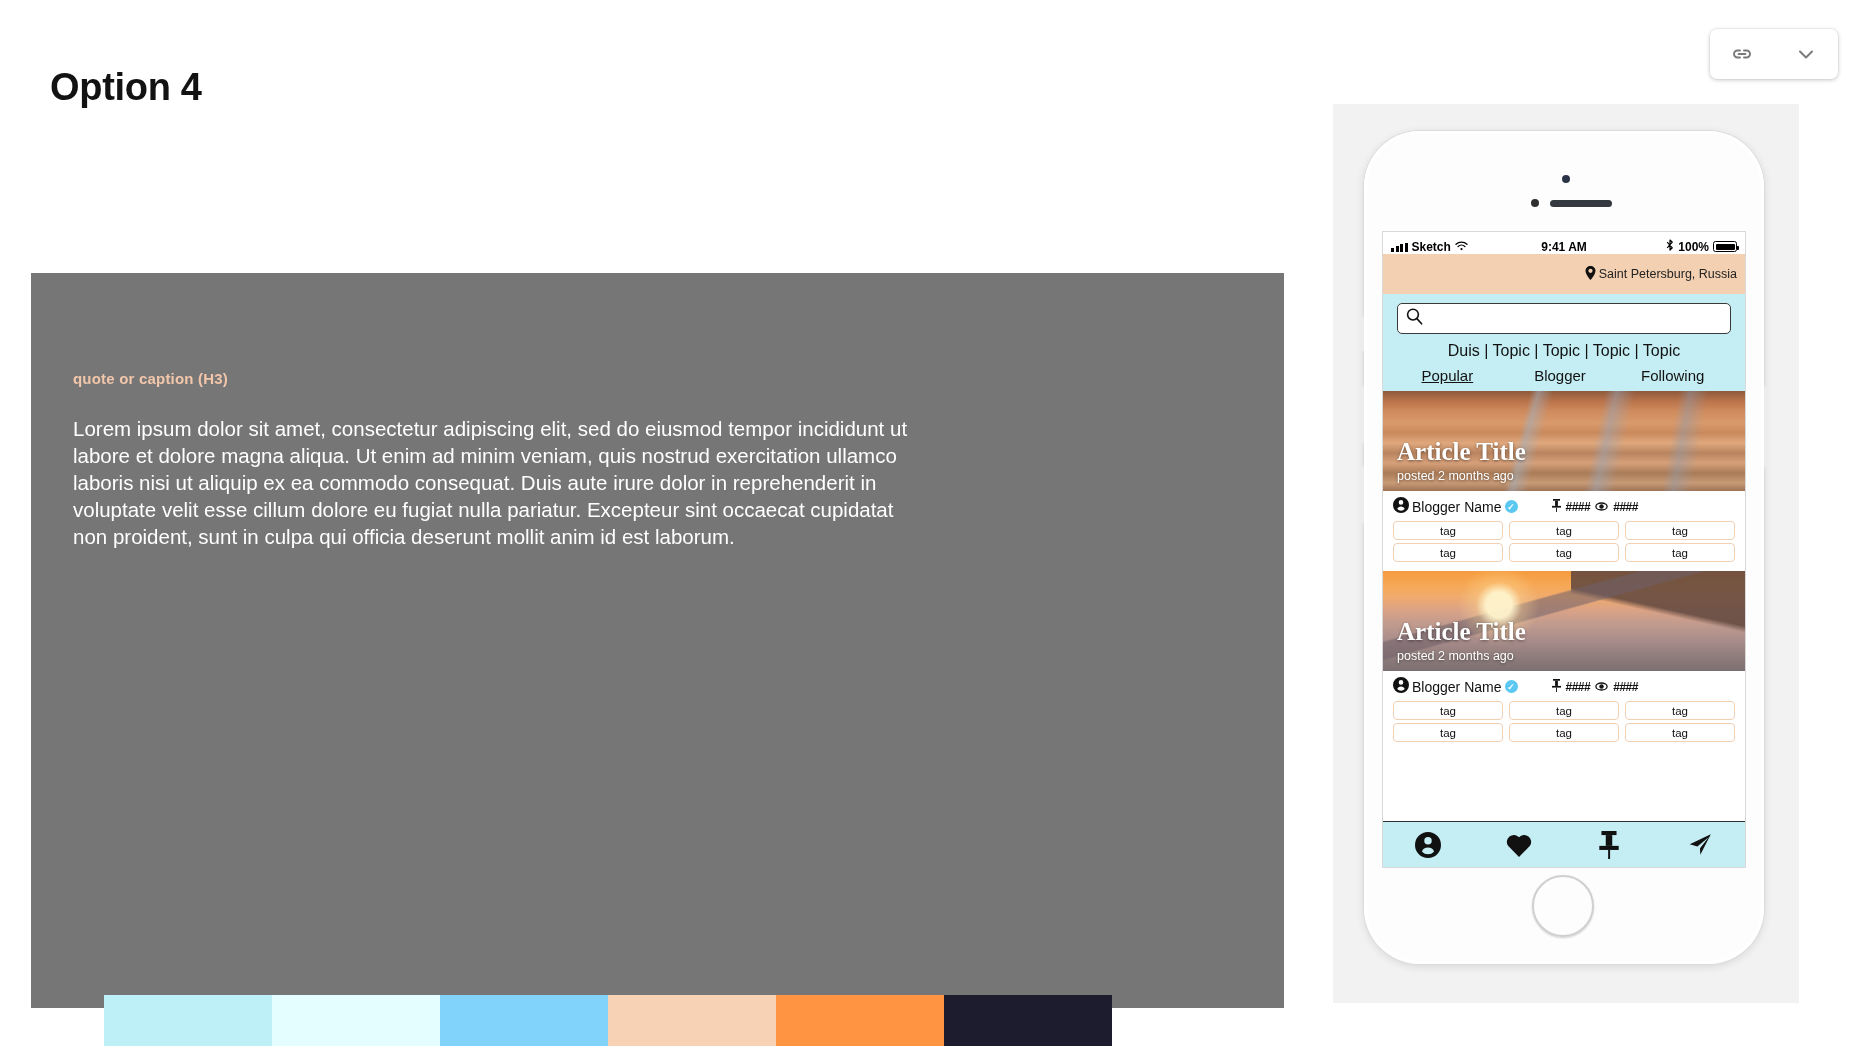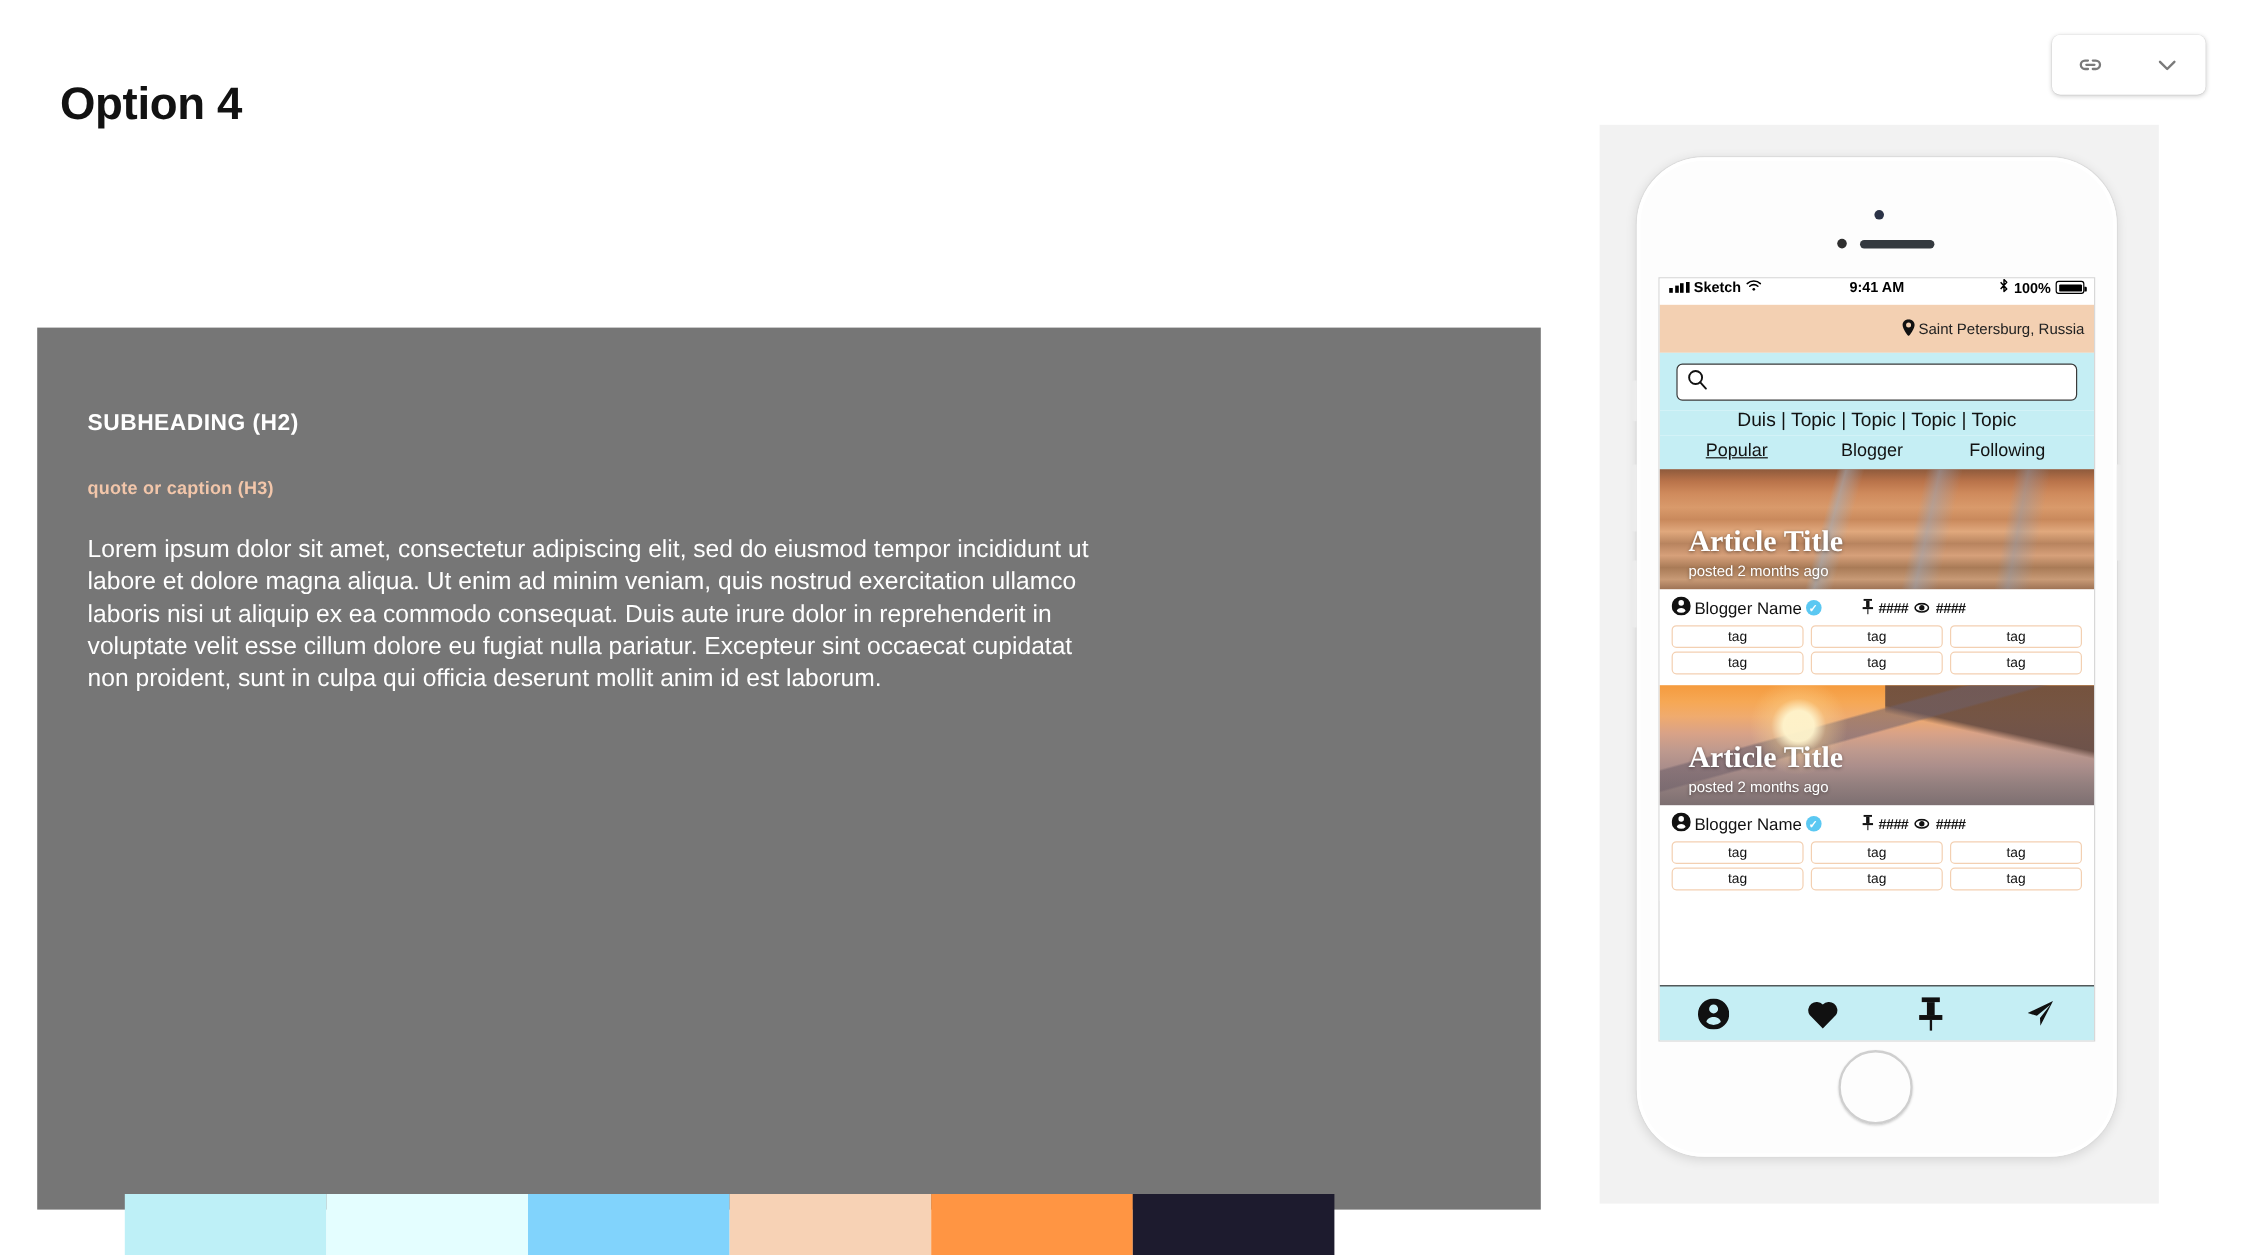--- a/index.html
+++ b/index.html
@@ -108,21 +108,21 @@
   }
   .screen {
     position:absolute; left:18px; top:100px;
     width:364px; height:637px; overflow:hidden;
     background:#ffffff;
     border:1px solid #d8d8d8;
   }
 
   
   .statusbar {
-    height: 22px; display:flex; align-items:flex-start;
+    height: 22px; display:flex; align-items:flex-end;
     padding: 0 8px; font-size: 12px; font-weight:bold; color:#000;
     background:#fff;
   }
   .sb-left { display:flex; align-items:center; gap:4px; flex:1; }
   .sb-center { flex:0 0 auto; }
   .sb-right { display:flex; align-items:center; gap:4px; flex:1; justify-content:flex-end; }
   .bars { display:flex; align-items:flex-end; gap:1.5px; height:9px; }
   .bars i { width:3px; background:#000; display:block; }
   .bars i:nth-child(1){height:4px;} .bars i:nth-child(2){height:6px;}
   .bars i:nth-child(3){height:8px;} .bars i:nth-child(4){height:9px;}
@@ -182,21 +182,21 @@
   .hero-mountain::after{
     content:""; position:absolute; inset:0;
     background:
       radial-gradient(circle at 32% 34%, rgba(255,245,205,.95) 0 5%, rgba(255,220,150,.35) 9%, transparent 16%),
       linear-gradient(to top left, transparent 55%, rgba(110,95,105,.55) 56%, rgba(110,95,105,.55) 64%, transparent 65%),
       linear-gradient(to top right, transparent 36%, rgba(95,70,62,.85) 38%, rgba(95,70,62,.85) 100%);
     background-position: 0 0, 40% 0, -52% 36%;
     background-size: 100% 100%, 100% 100%, 200% 160%;
     background-repeat: no-repeat;
   }
-  .hero-txt { position:absolute; left:24px; bottom:8px; z-index:3; }
+  .hero-txt { position:absolute; left:14px; bottom:8px; z-index:3; }
   .hero-title {
     font-family:"Liberation Serif", serif; font-weight:bold;
     font-size:25px; color:#fff; line-height:1.05;
     text-shadow:0 1px 3px rgba(0,0,0,.45);
   }
   .hero-sub { font-size:12.5px; color:#fff; margin-top:4px;
               text-shadow:0 1px 3px rgba(0,0,0,.45); }
 
   .meta {
     display:flex; align-items:center; padding:6px 10px 2px 10px;
@@ -244,21 +244,20 @@
       <svg width="24" height="24" viewBox="0 0 24 24" fill="none" stroke="#7a7a7a" stroke-width="2" stroke-linecap="round" stroke-linejoin="round">
         <path d="M6 9.5 12 15.5 18 9.5"></path>
       </svg>
     </span>
   </div>
 
   <div class="slide-title">Option 4</div>
 
   <div class="board" style="background: rgb(118, 118, 118);">
     <div class="board-inner">
-      <div class="h2">SUBHEADING (H2)</div>
       <div class="h3">quote or caption (H3)</div>
       <div class="body-copy">Lorem ipsum dolor sit amet, consectetur adipiscing elit, sed do eiusmod tempor incididunt ut labore et dolore magna aliqua. Ut enim ad minim veniam, quis nostrud exercitation ullamco laboris nisi ut aliquip ex ea commodo consequat. Duis aute irure dolor in reprehenderit in voluptate velit esse cillum dolore eu fugiat nulla pariatur. Excepteur sint occaecat cupidatat non proident, sunt in culpa qui officia deserunt mollit anim id est laborum.</div>
     </div>
 
     <div class="swatch-row">
       <div class="swatch" style="background: rgb(190, 240, 247);"></div>
       <div class="swatch" style="background: rgb(228, 254, 255);"></div>
       <div class="swatch" style="background: rgb(129, 211, 252);"></div>
       <div class="swatch" style="background: rgb(247, 210, 181);"></div>
       <div class="swatch" style="background: rgb(255, 149, 67);"></div>

